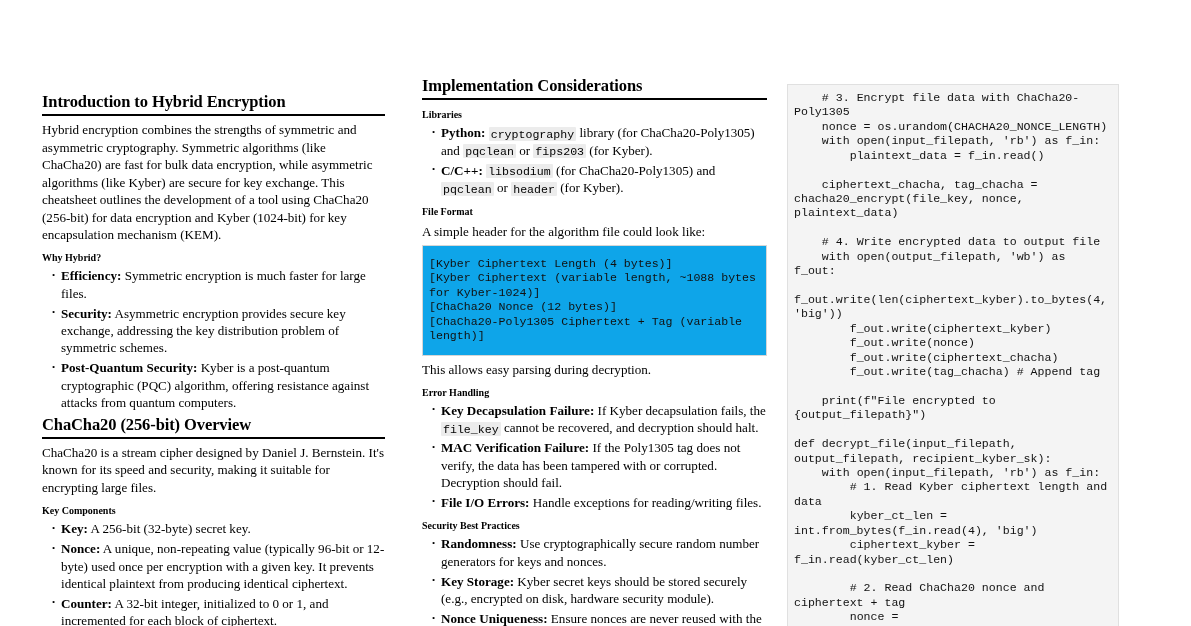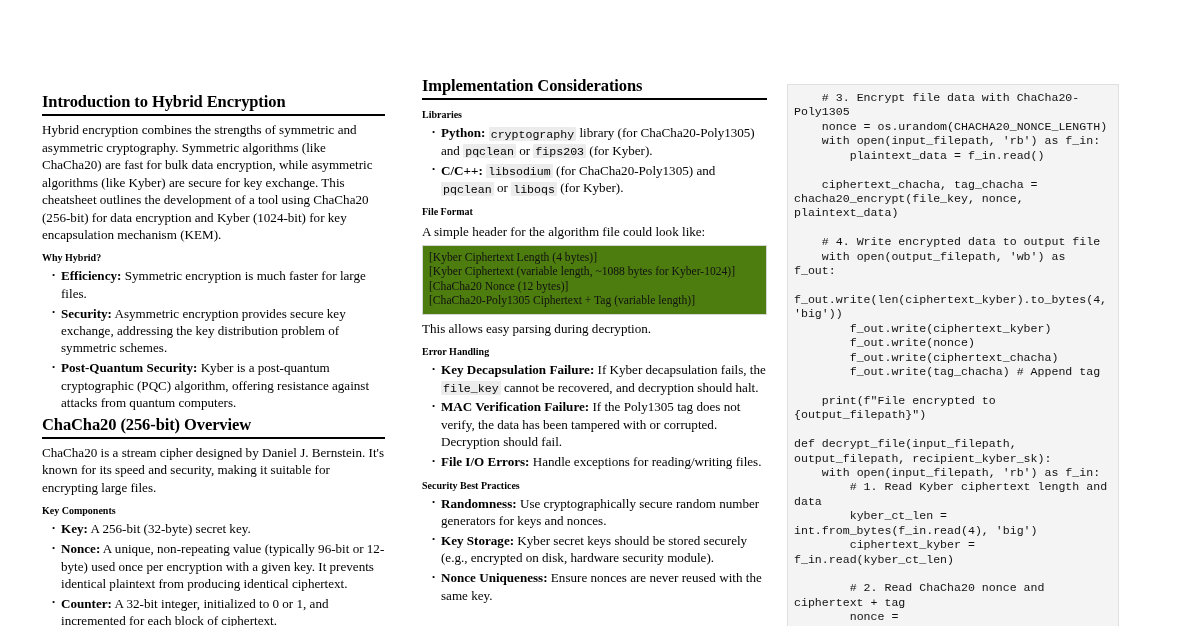--- a/index.html
+++ b/index.html
@@ -12,22 +12,22 @@
   h1.sec{font-size:16.5px;font-weight:bold;margin:0 0 3px 0;line-height:1.18;
          border-bottom:2.5px solid #000;padding-bottom:3px;letter-spacing:-0.1px;}
   h2.sub{font-size:10px;font-weight:bold;margin:9px 0 2px 0;line-height:1.2;}
   p.body{font-size:13.1px;line-height:1.33;margin:5px 0 5px 0;text-align:left;}
   ul.bul{list-style:none;margin:3px 0 3px 0;padding:0 0 0 10px;}
   ul.bul>li{font-size:13.1px;line-height:1.33;margin:0 0 2.5px 0;padding-left:9px;position:relative;}
   ul.bul>li:before{content:"\2022";position:absolute;left:0;top:-0.5px;font-size:9px;line-height:1.85;}
   b{font-weight:bold;}
   code.ic{font-family:"Liberation Mono",monospace;font-size:11.6px;background:#ececec;
           padding:0.5px 2px;border-radius:1px;white-space:nowrap;}
-  pre.blk{font-family:Liberation Serif, serif;font-size:11.6px;line-height:1.245;
-          background:#4d7c0f;border:1px solid #d6d6d6;margin:5px 0 5px 0;padding:5px 6px;
+  pre.blk{font-family:Liberation Mono, monospace;font-size:11.6px;line-height:1.245;
+          background:#0ea5e9;border:1px solid #d6d6d6;margin:5px 0 5px 0;padding:11px 6px;
           white-space:pre-wrap;word-break:break-word;overflow-wrap:break-word;color:#111;}
   #col1 .inner{padding-top:92px;}
   #col2 .inner{padding-top:76px;}
   #col3 .inner{padding-top:84px;}
   pre.codepane{font-family:"Liberation Mono",monospace;font-size:11.6px;line-height:1.245;
           background:#f4f4f4;border:1px solid #e0e0e0;margin:0;padding:6px 8px 8px 6px;
           white-space:pre-wrap;word-break:break-word;overflow-wrap:break-word;color:#111;
           width:332px;box-sizing:border-box;}
 </style>
 </head>
@@ -59,21 +59,21 @@
   </div>
 
   <div class="col" id="col2">
     <div class="inner">
       <h1 class="sec">Implementation Considerations</h1>
       <h2 class="sub">Libraries</h2>
       <ul class="bul">
         <li><b>Python:</b>
           <code class="ic">cryptography</code><span> library (for ChaCha20-Poly1305) and </span><code class="ic">pqclean</code><span> or </span><code class="ic">fips203</code><span> (for Kyber).</span></li>
         <li><b>C/C++:</b>
-          <code class="ic">libsodium</code><span> (for ChaCha20-Poly1305) and </span><code class="ic">pqclean</code><span> or </span><code class="ic">liboqs</code><span> (for Kyber).</span></li>
+          <code class="ic">libsodium</code><span> (for ChaCha20-Poly1305) and </span><code class="ic">pqclean</code><span> or </span><code class="ic">header</code><span> (for Kyber).</span></li>
       </ul>
       <h2 class="sub">File Format</h2>
       <p class="body">A simple header for the algorithm file could look like:</p>
       <pre class="blk">[Kyber Ciphertext Length (4 bytes)]
 [Kyber Ciphertext (variable length, ~1088 bytes for Kyber-1024)]
 [ChaCha20 Nonce (12 bytes)]
 [ChaCha20-Poly1305 Ciphertext + Tag (variable length)]</pre>
       <p class="body">This allows easy parsing during decryption.</p>
       <h2 class="sub">Error Handling</h2>
       <ul class="bul">

